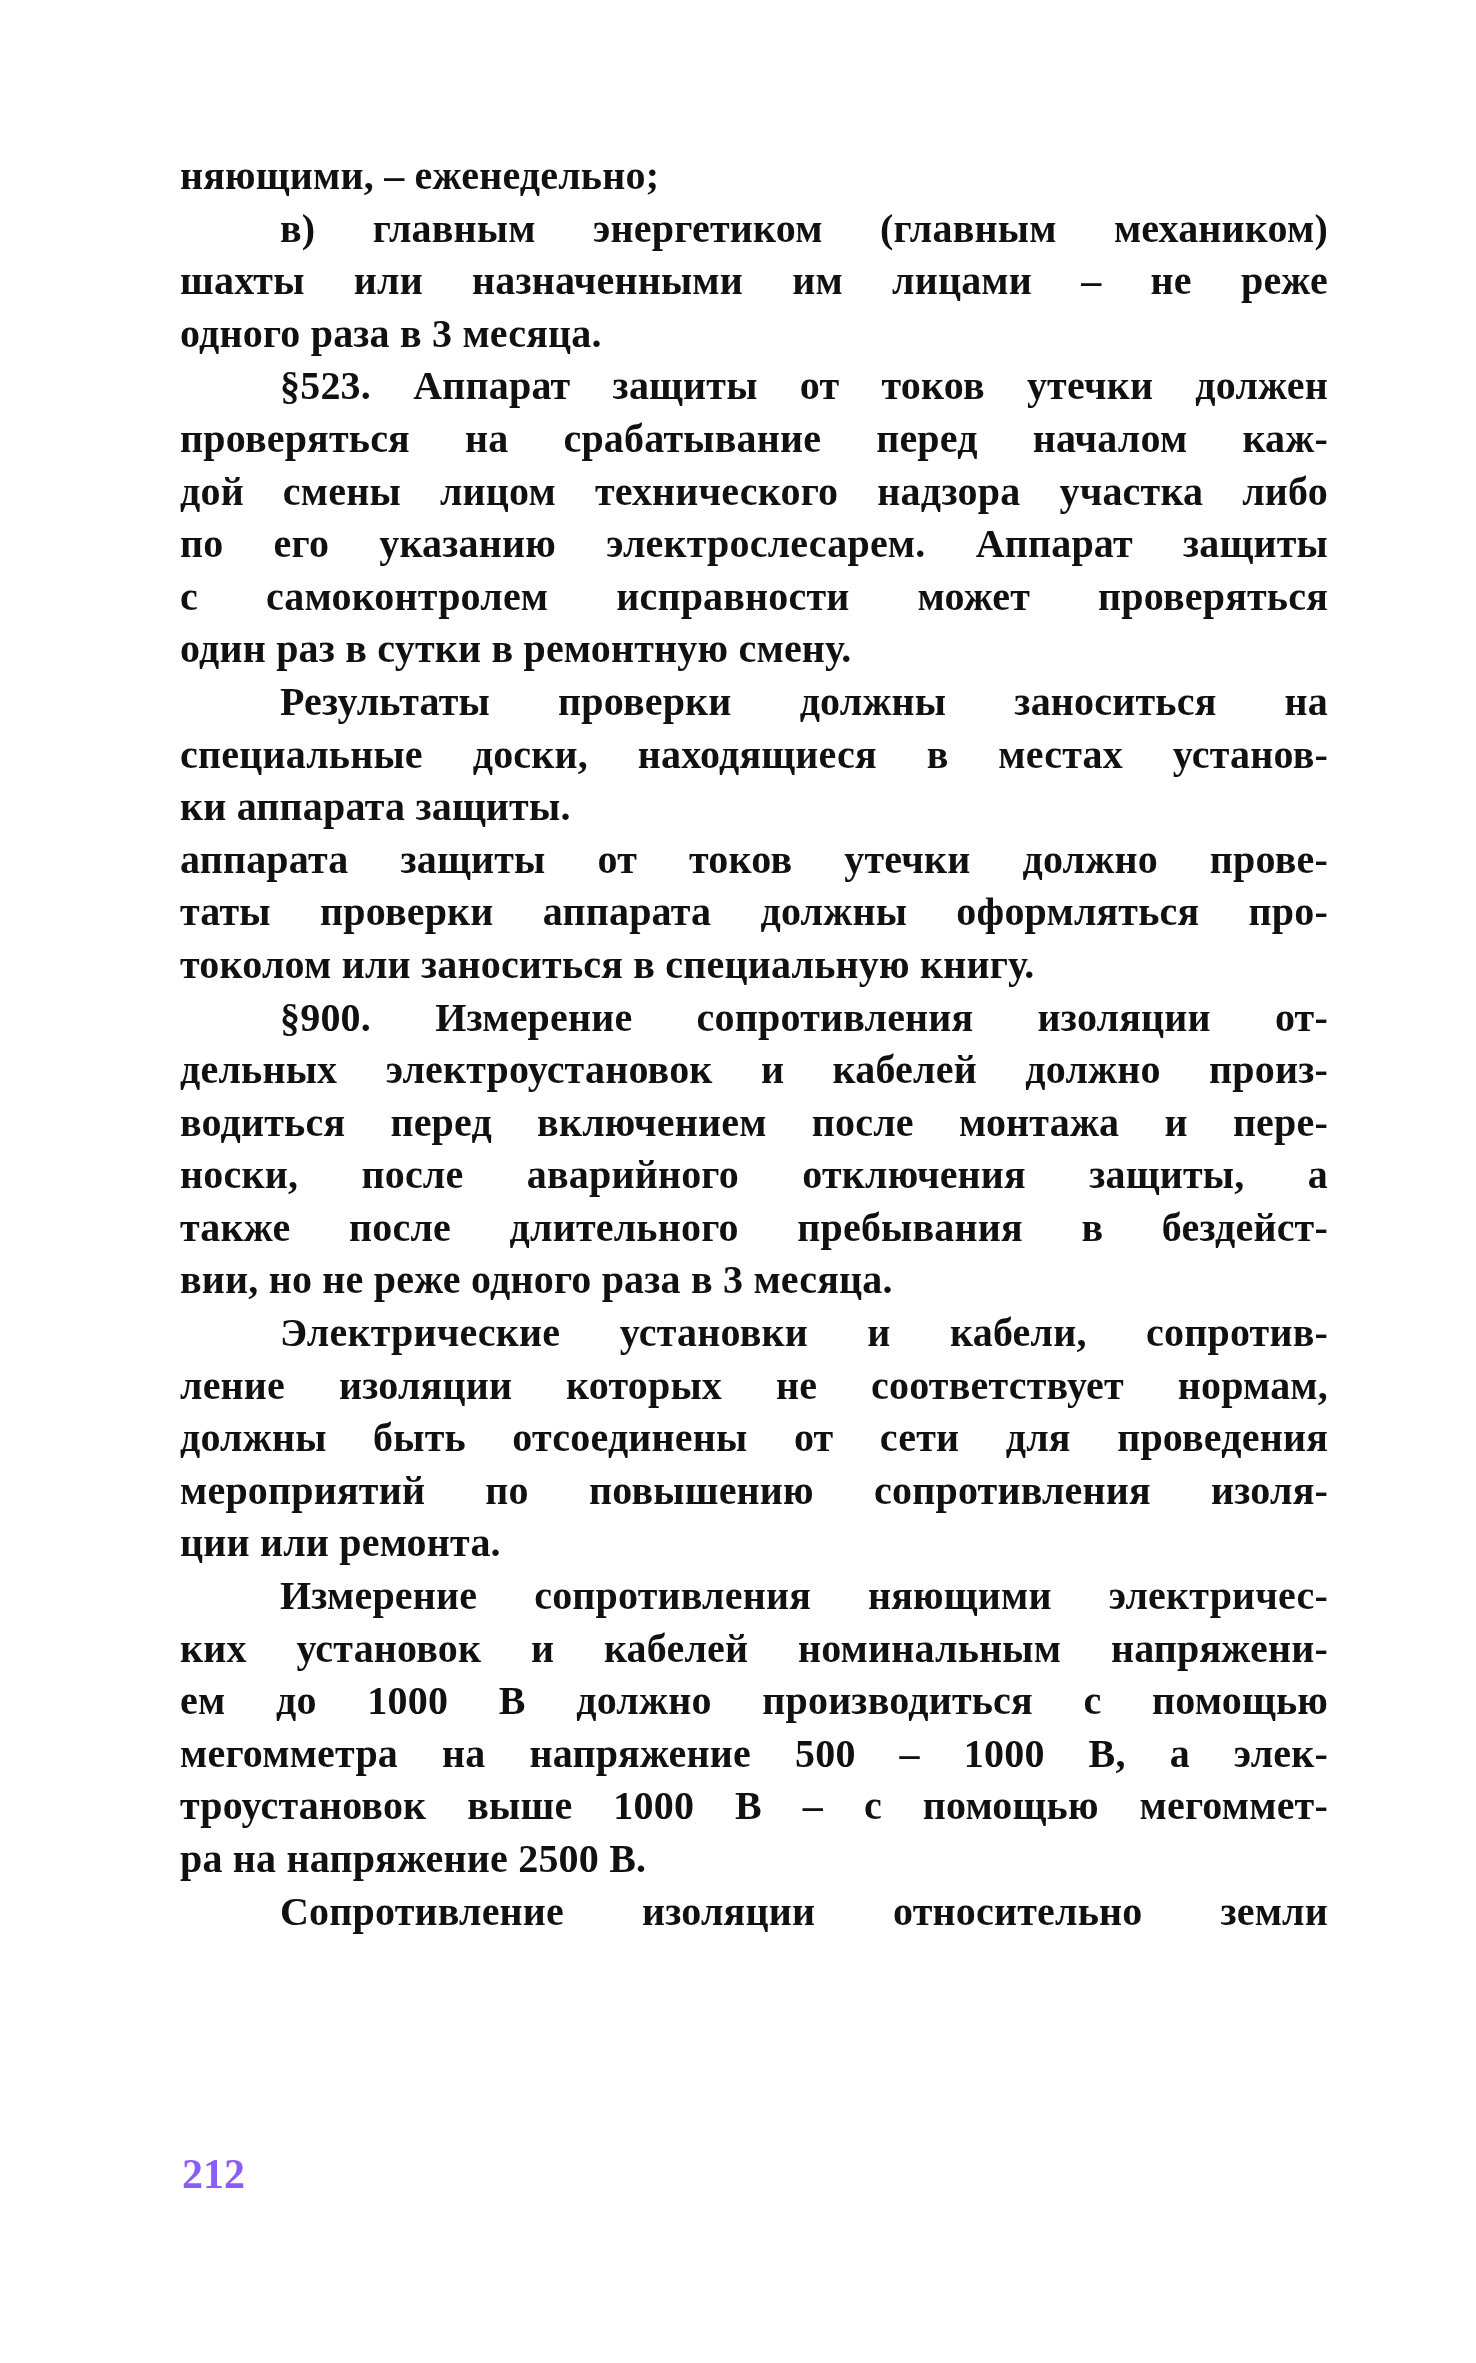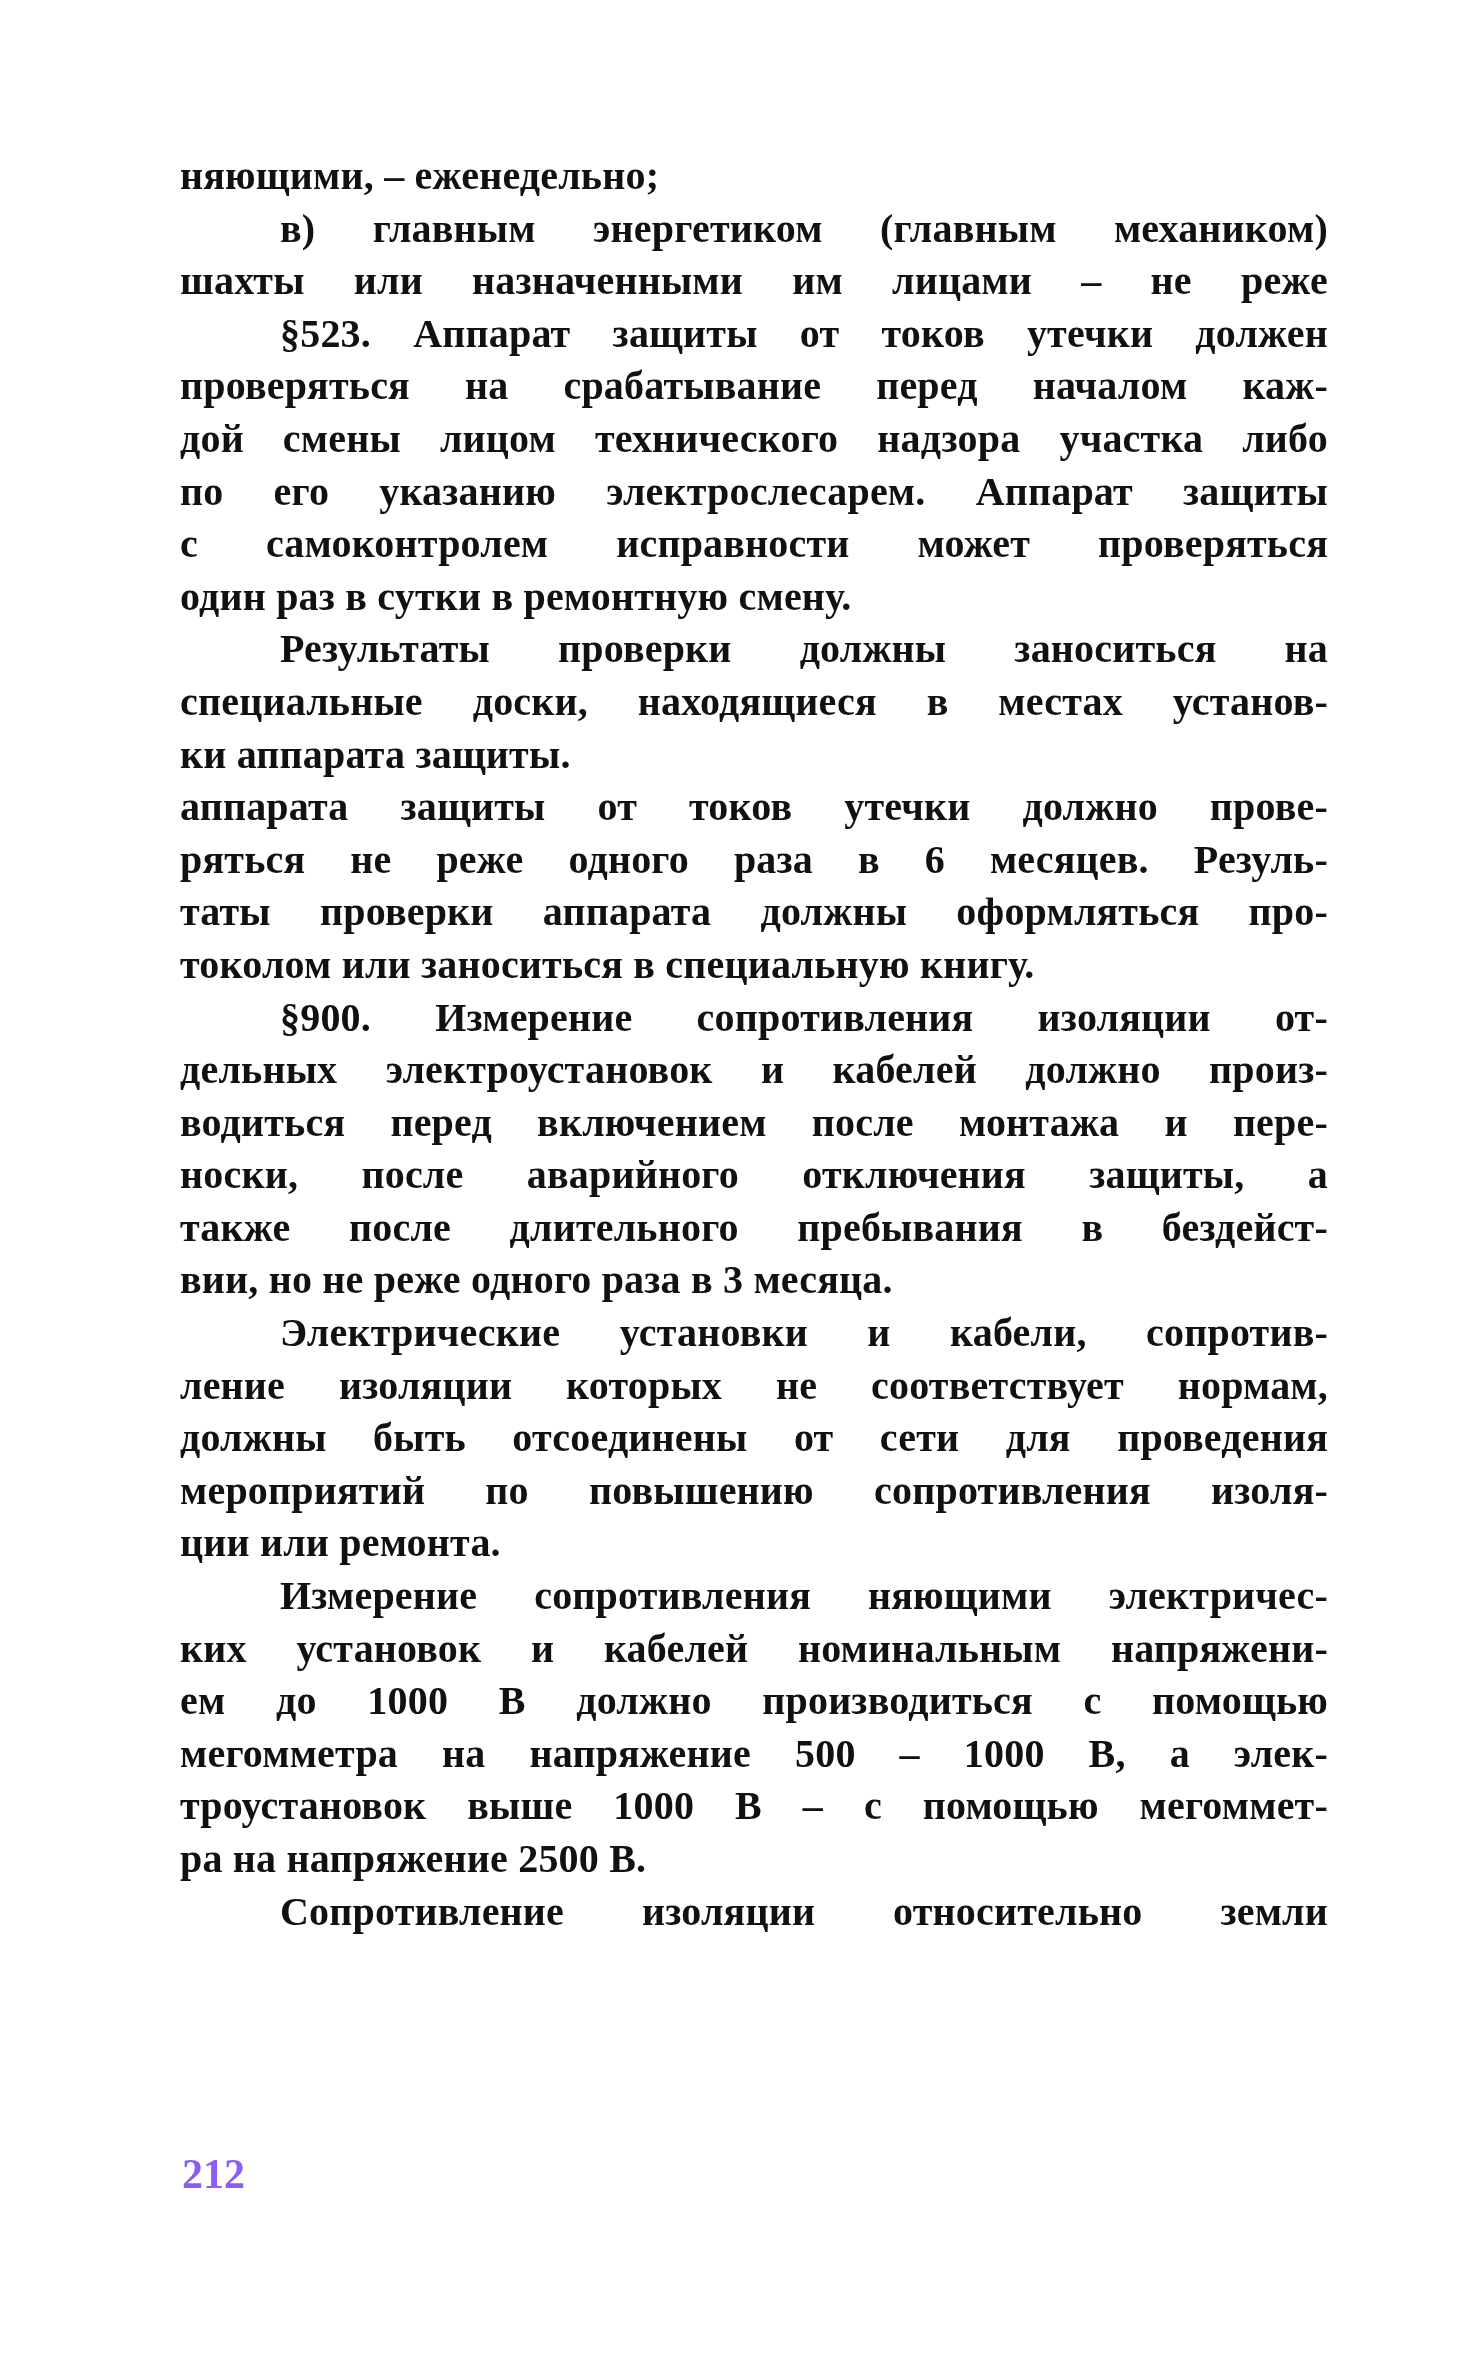--- a/index.html
+++ b/index.html
@@ -54,40 +54,40 @@
 
 <main class="page">
 
   <div>
     <span class="line last">няющими, – еженедельно;</span>
   </div>
 
   <div>
     <span class="line indent">в) главным энергетиком (главным механиком)</span>
     <span class="line">шахты или назначенными им лицами – не реже</span>
+    <span class="line last">одного раза в 3 месяца.</span>
   </div>
 
   <div>
     <span class="line indent">§523. Аппарат защиты от токов утечки должен</span>
     <span class="line">проверяться на срабатывание перед началом каж-</span>
     <span class="line">дой смены лицом технического надзора участка либо</span>
     <span class="line">по его указанию электрослесарем. Аппарат защиты</span>
     <span class="line">с самоконтролем исправности может проверяться</span>
     <span class="line last">один раз в сутки в ремонтную смену.</span>
   </div>
 
   <div>
     <span class="line indent">Результаты проверки должны заноситься на</span>
     <span class="line">специальные доски, находящиеся в местах установ-</span>
     <span class="line last">ки аппарата защиты.</span>
   </div>
 
   <div>
     <span class="line">аппарата защиты от токов утечки должно прове-</span>
-    <span class="line">ряться не реже одного раза в 6 месяцев. Резуль-</span>
     <span class="line">таты проверки аппарата должны оформляться про-</span>
     <span class="line last">токолом или заноситься в специальную книгу.</span>
   </div>
 
   <div>
     <span class="line indent">§900. Измерение сопротивления изоляции от-</span>
     <span class="line">дельных электроустановок и кабелей должно произ-</span>
     <span class="line">водиться перед включением после монтажа и пере-</span>
     <span class="line">носки, после аварийного отключения защиты, а</span>
     <span class="line">также после длительного пребывания в бездейст-</span>

